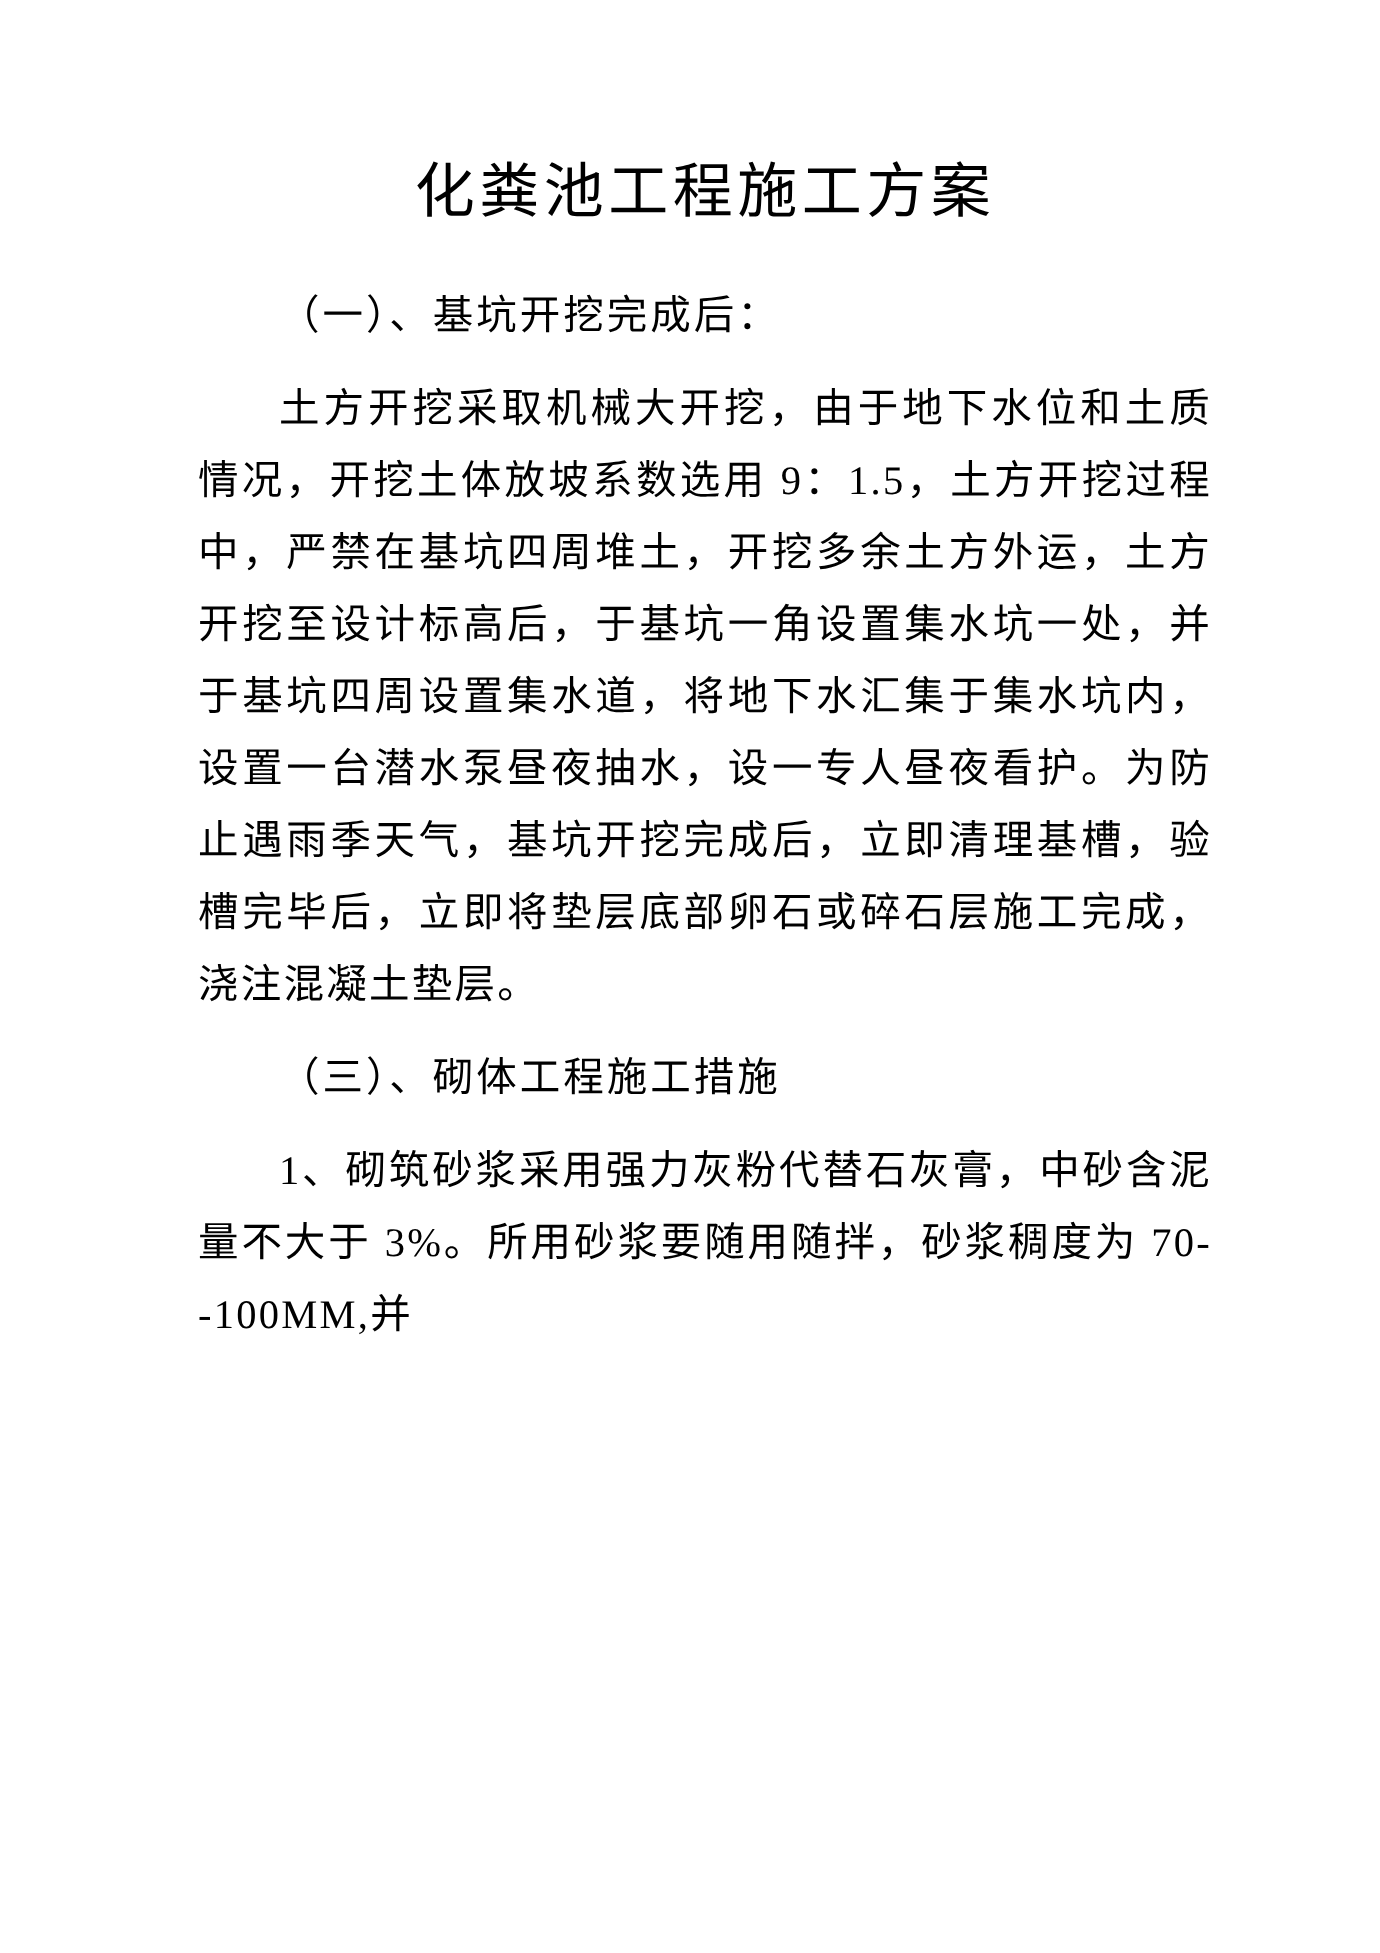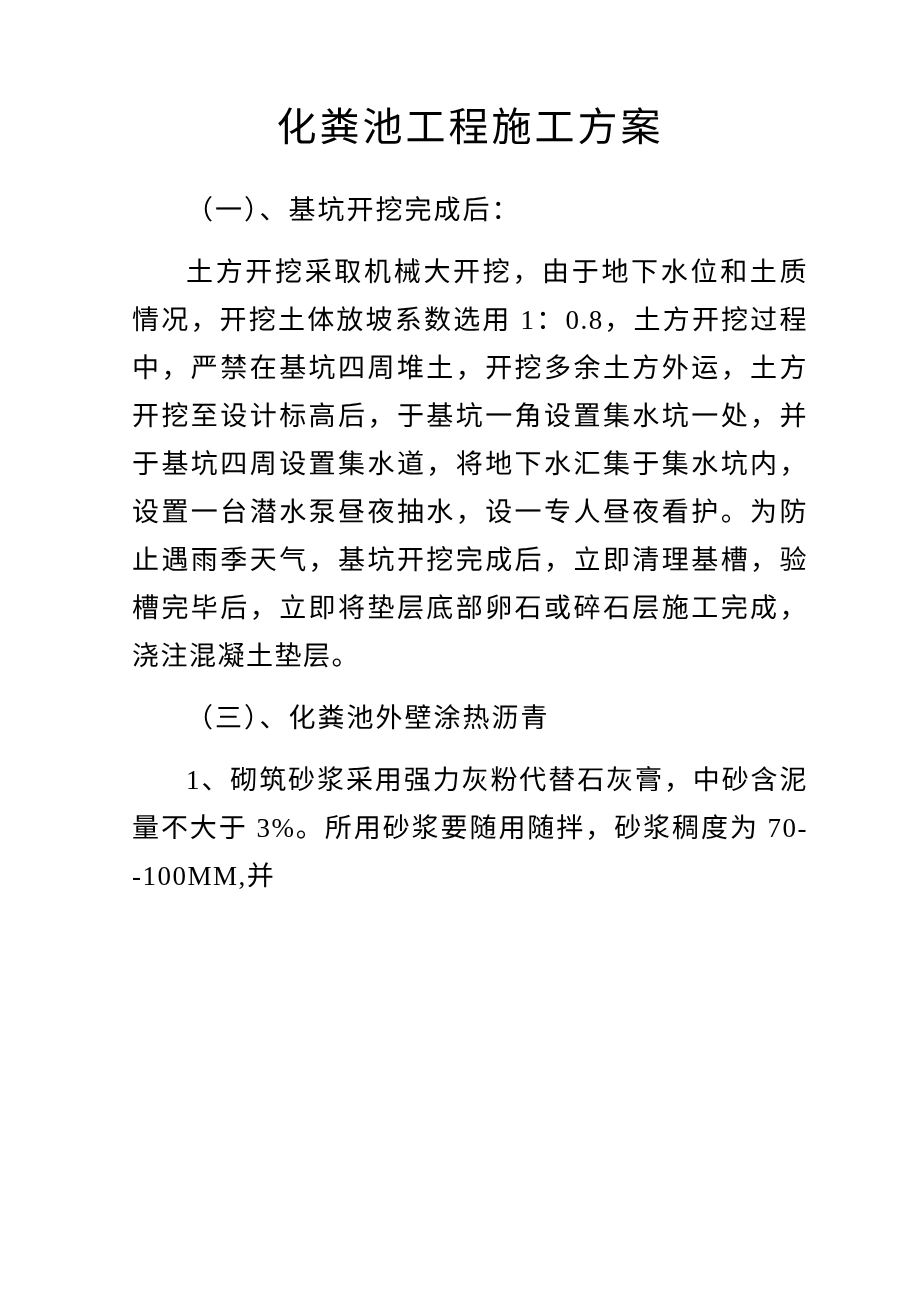--- a/index.html
+++ b/index.html
@@ -65,22 +65,22 @@
 <div class="page">
   <div class="content">
 
     <h1 class="doc-title">化粪池工程施工方案</h1>
 
     <div class="section">
       <h2 class="section-heading">（一）、基坑开挖完成后：</h2>
     </div>
 
     <div class="section">
-      <p class="section-body">土方开挖采取机械大开挖，由于地下水位和土质情况，开挖土体放坡系数选用 1：0.8，土方开挖过程中，严禁在基坑四周堆土，开挖多余土方外运，土方开挖至设计标高后，于基坑一角设置集水坑一处，并于基坑四周设置集水道，将地下水汇集于集水坑内，设置一台潜水泵昼夜抽水，设一专人昼夜看护。为防止遇雨季天气，基坑开挖完成后，立即清理基槽，验槽完毕后，立即将垫层底部卵石或碎石层施工完成，浇注混凝土垫层。</p>
+      <p class="section-body">土方开挖采取机械大开挖，由于地下水位和土质情况，开挖土体放坡系数选用 9：1.5，土方开挖过程中，严禁在基坑四周堆土，开挖多余土方外运，土方开挖至设计标高后，于基坑一角设置集水坑一处，并于基坑四周设置集水道，将地下水汇集于集水坑内，设置一台潜水泵昼夜抽水，设一专人昼夜看护。为防止遇雨季天气，基坑开挖完成后，立即清理基槽，验槽完毕后，立即将垫层底部卵石或碎石层施工完成，浇注混凝土垫层。</p>
     </div>
 
     <div class="section">
-      <h2 class="section-heading">（三）、化粪池外壁涂热沥青</h2>
+      <h2 class="section-heading">（三）、砌体工程施工措施</h2>
       <p class="section-body">1、砌筑砂浆采用强力灰粉代替石灰膏，中砂含泥量不大于 3%。所用砂浆要随用随拌，砂浆稠度为 70--100MM,并</p>
     </div>
 
   </div>
 </div>
 
 </body></html>

